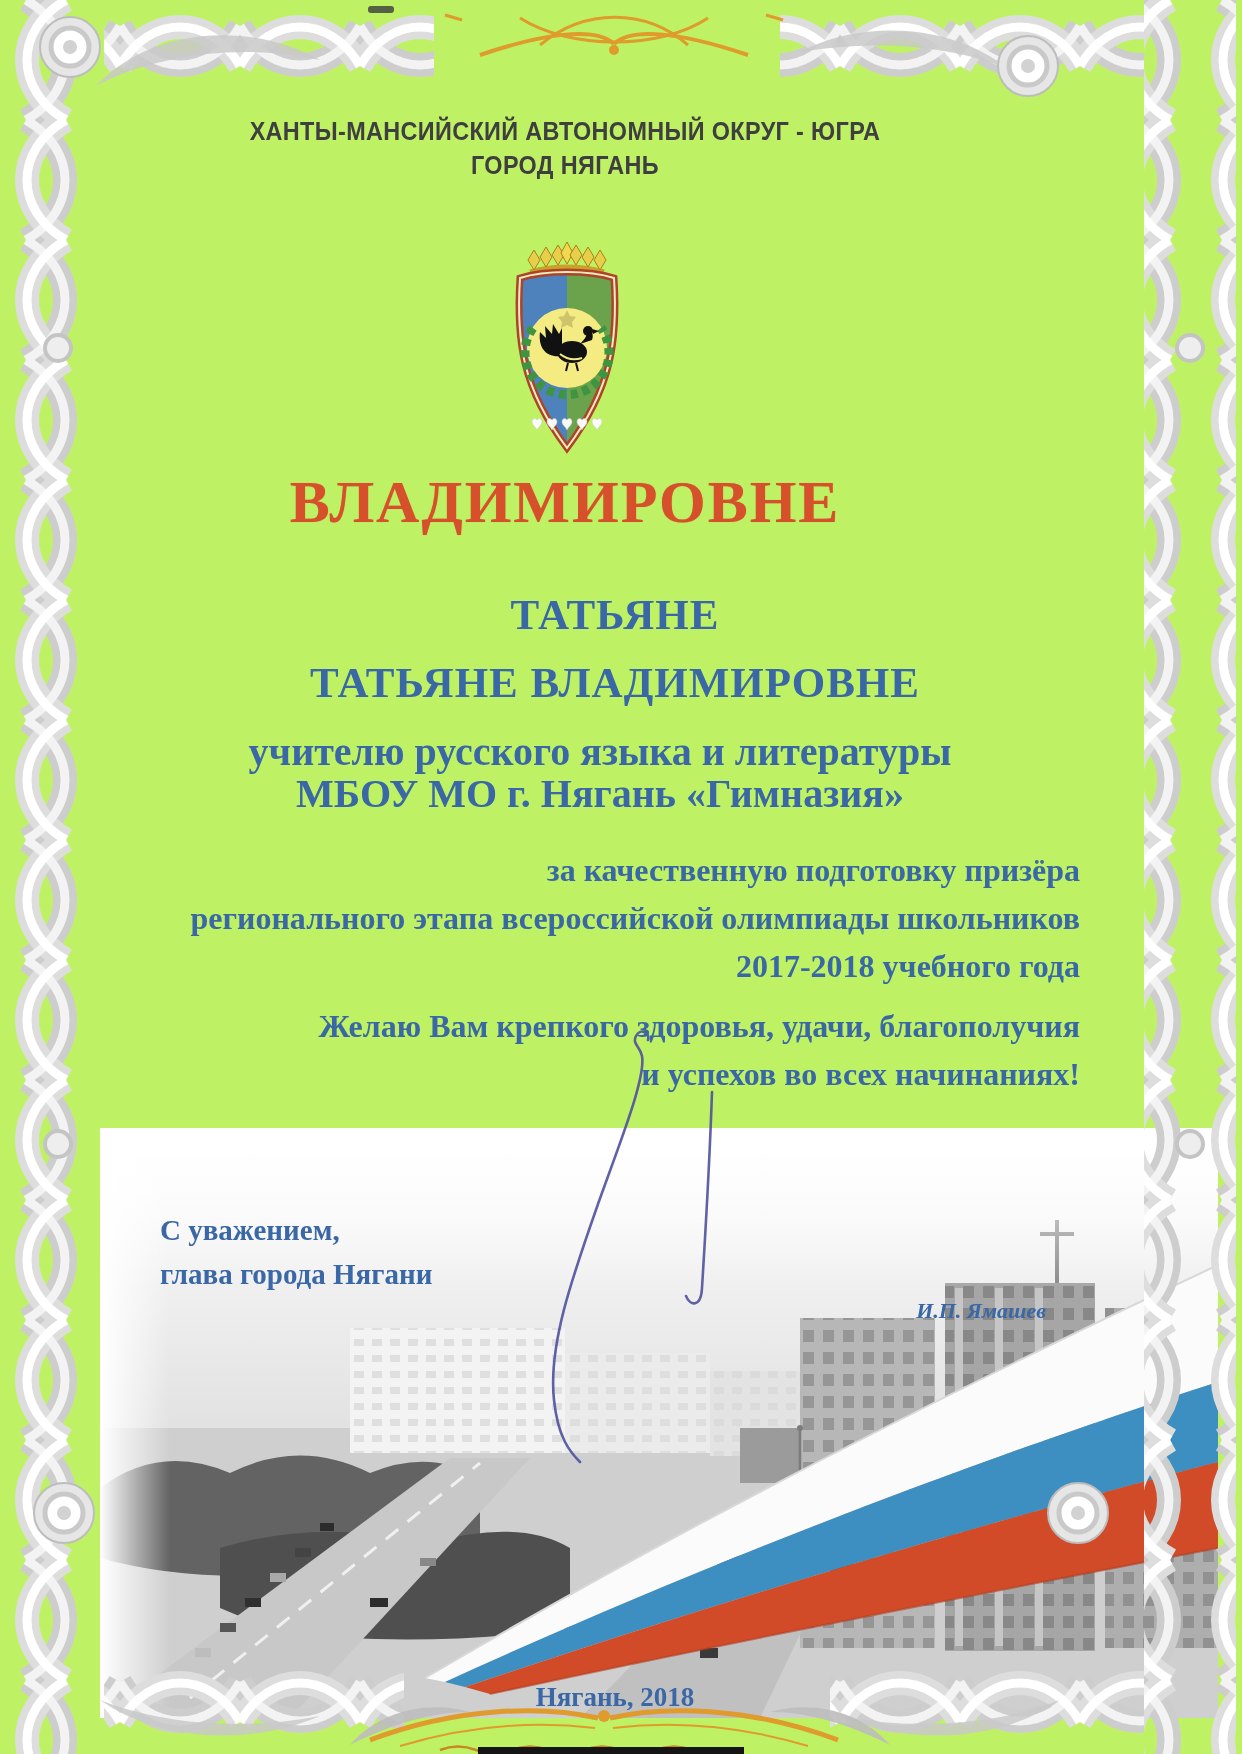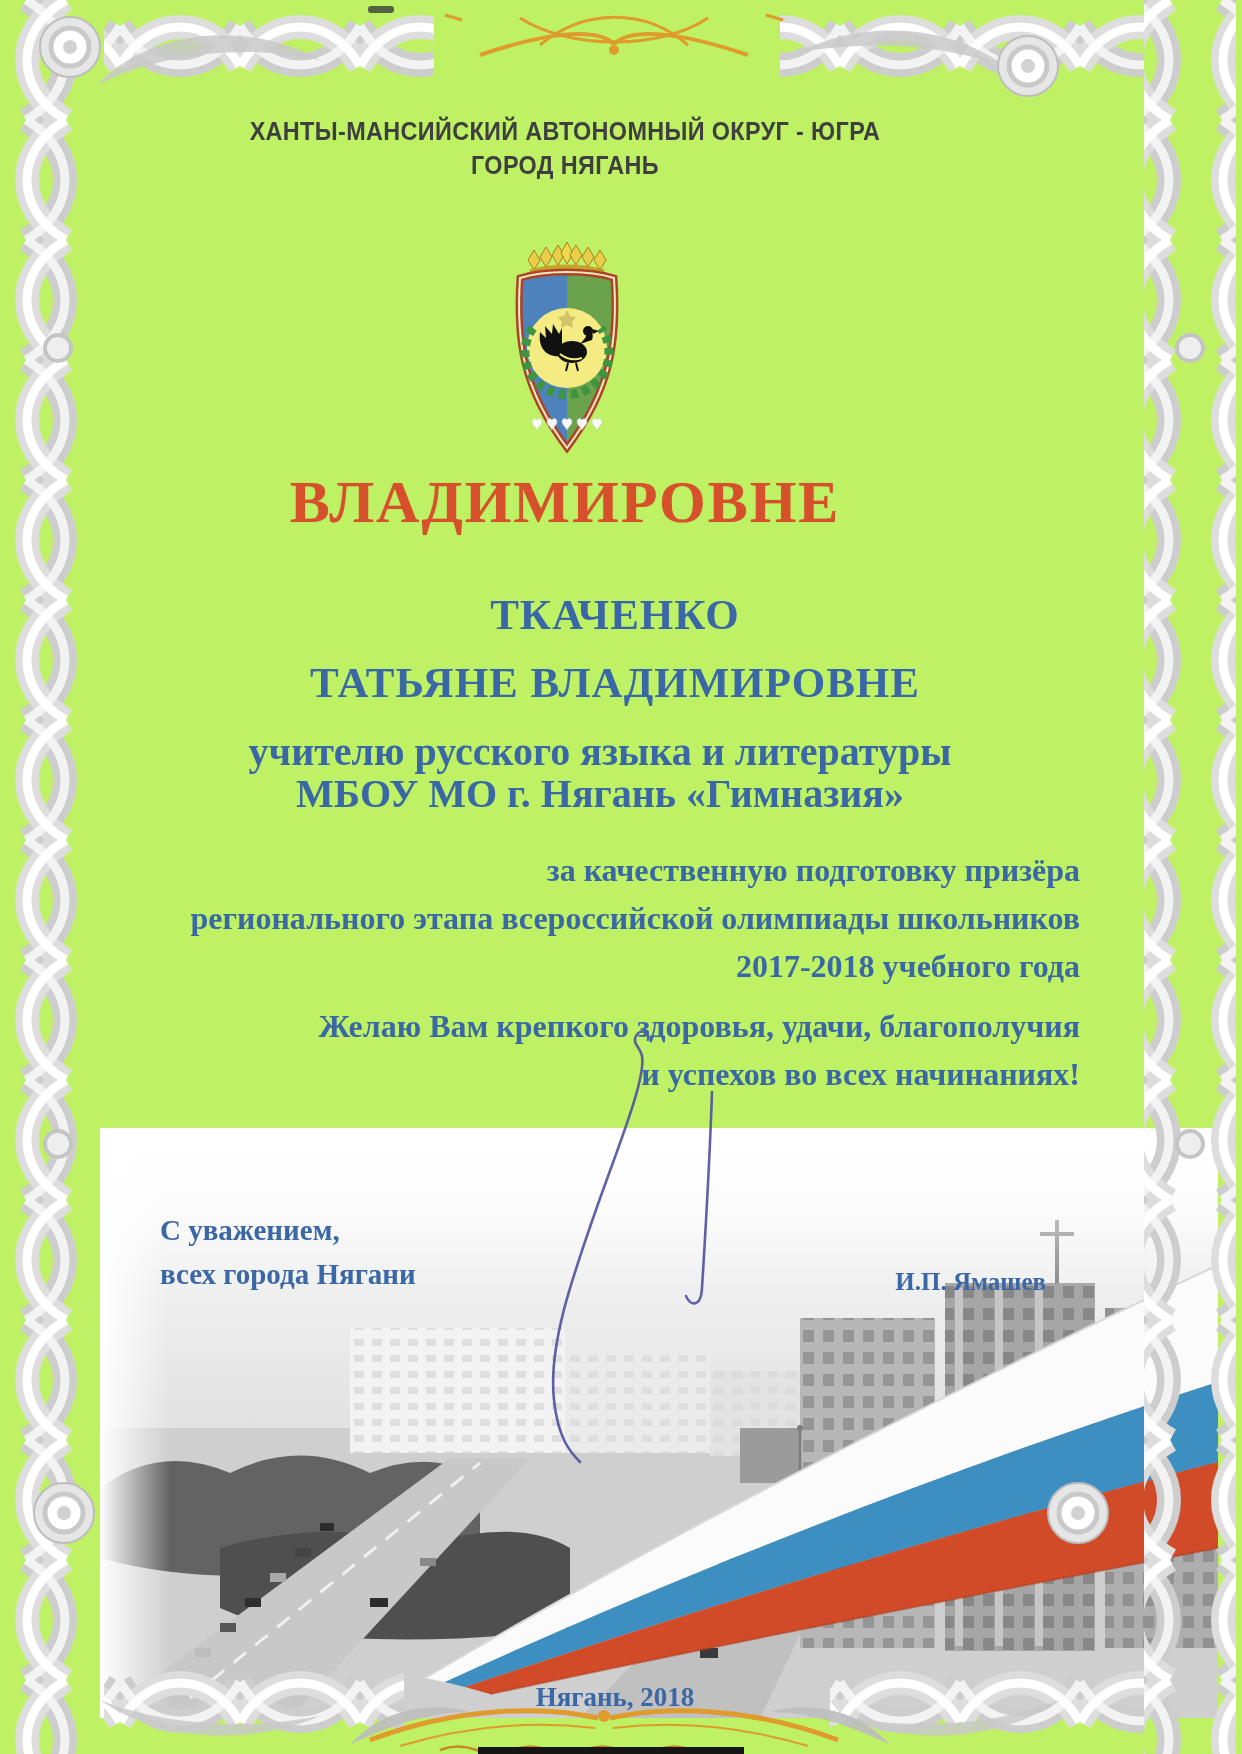--- a/index.html
+++ b/index.html
@@ -38,22 +38,22 @@
   }
   .nameline{left:95px;width:1040px;font-size:43px;letter-spacing:1px;}
   .roleline{left:90px;width:1020px;font-size:40px;}
   .bodyline{left:60px;width:1020px;font-size:32px;text-align:right;}
   .signblock{
     position:absolute;left:160px;top:1208px;
     font-size:29px;font-weight:bold;color:#3a67a5;
     line-height:44px;text-align:left;white-space:nowrap;
   }
   .signer{
-    position:absolute;right:196px;top:1268px;
-    font-size:25px;font-weight:bold;color:#3a67a5;white-space:nowrap;
+    position:absolute;right:196px;top:1298px;
+    font-size:22px;font-weight:bold;color:#3a67a5;white-space:nowrap;font-style:italic;
   }
   .footer{left:105px;width:1020px;font-size:27px;}
 </style>
 </head>
 <body>
 
 <div class="page">
 
   <svg class="layer" style="left:100px;top:1128px;" width="1118" height="590" viewBox="0 0 1118 590">
     <defs>
@@ -277,32 +277,32 @@
       <use href="#heart" x="77" y="182"></use>
       <use href="#heart" x="92" y="182"></use>
     </g>
   </svg>
 
   <div class="t hdr" style="top:116px">ХАНТЫ-МАНСИЙСКИЙ АВТОНОМНЫЙ ОКРУГ - ЮГРА</div>
   <div class="t hdr" style="top:150px">ГОРОД НЯГАНЬ</div>
 
   <div class="t title" style="top:468px">ВЛАДИМИРОВНЕ</div>
 
-  <div class="t nameline" style="top:590px">ТКАЧЕНКО</div>
+  <div class="t nameline" style="top:590px">ТАТЬЯНЕ</div>
   <div class="t nameline" style="top:658px">ТАТЬЯНЕ ВЛАДИМИРОВНЕ</div>
   <div class="t roleline" style="top:728px">учителю русского языка и литературы</div>
   <div class="t roleline" style="top:770px">МБОУ МО г. Нягань «Гимназия»</div>
 
   <div class="t bodyline" style="top:852px">за качественную подготовку призёра</div>
   <div class="t bodyline" style="top:900px">регионального этапа всероссийской олимпиады школьников</div>
   <div class="t bodyline" style="top:948px">2017-2018 учебного года</div>
 
   <div class="t bodyline" style="top:1008px">Желаю Вам крепкого здоровья, удачи, благополучия</div>
   <div class="t bodyline" style="top:1056px">и успехов во всех начинаниях!</div>
 
   <div class="signblock">
     <div>С уважением,</div>
-    <div>всех города Нягани</div>
+    <div>глава города Нягани</div>
   </div>
   <div class="signer">И.П. Ямашев</div>
 
   <div class="t footer" style="top:1682px">Нягань, 2018</div>
 </div>
 
 </body></html>

